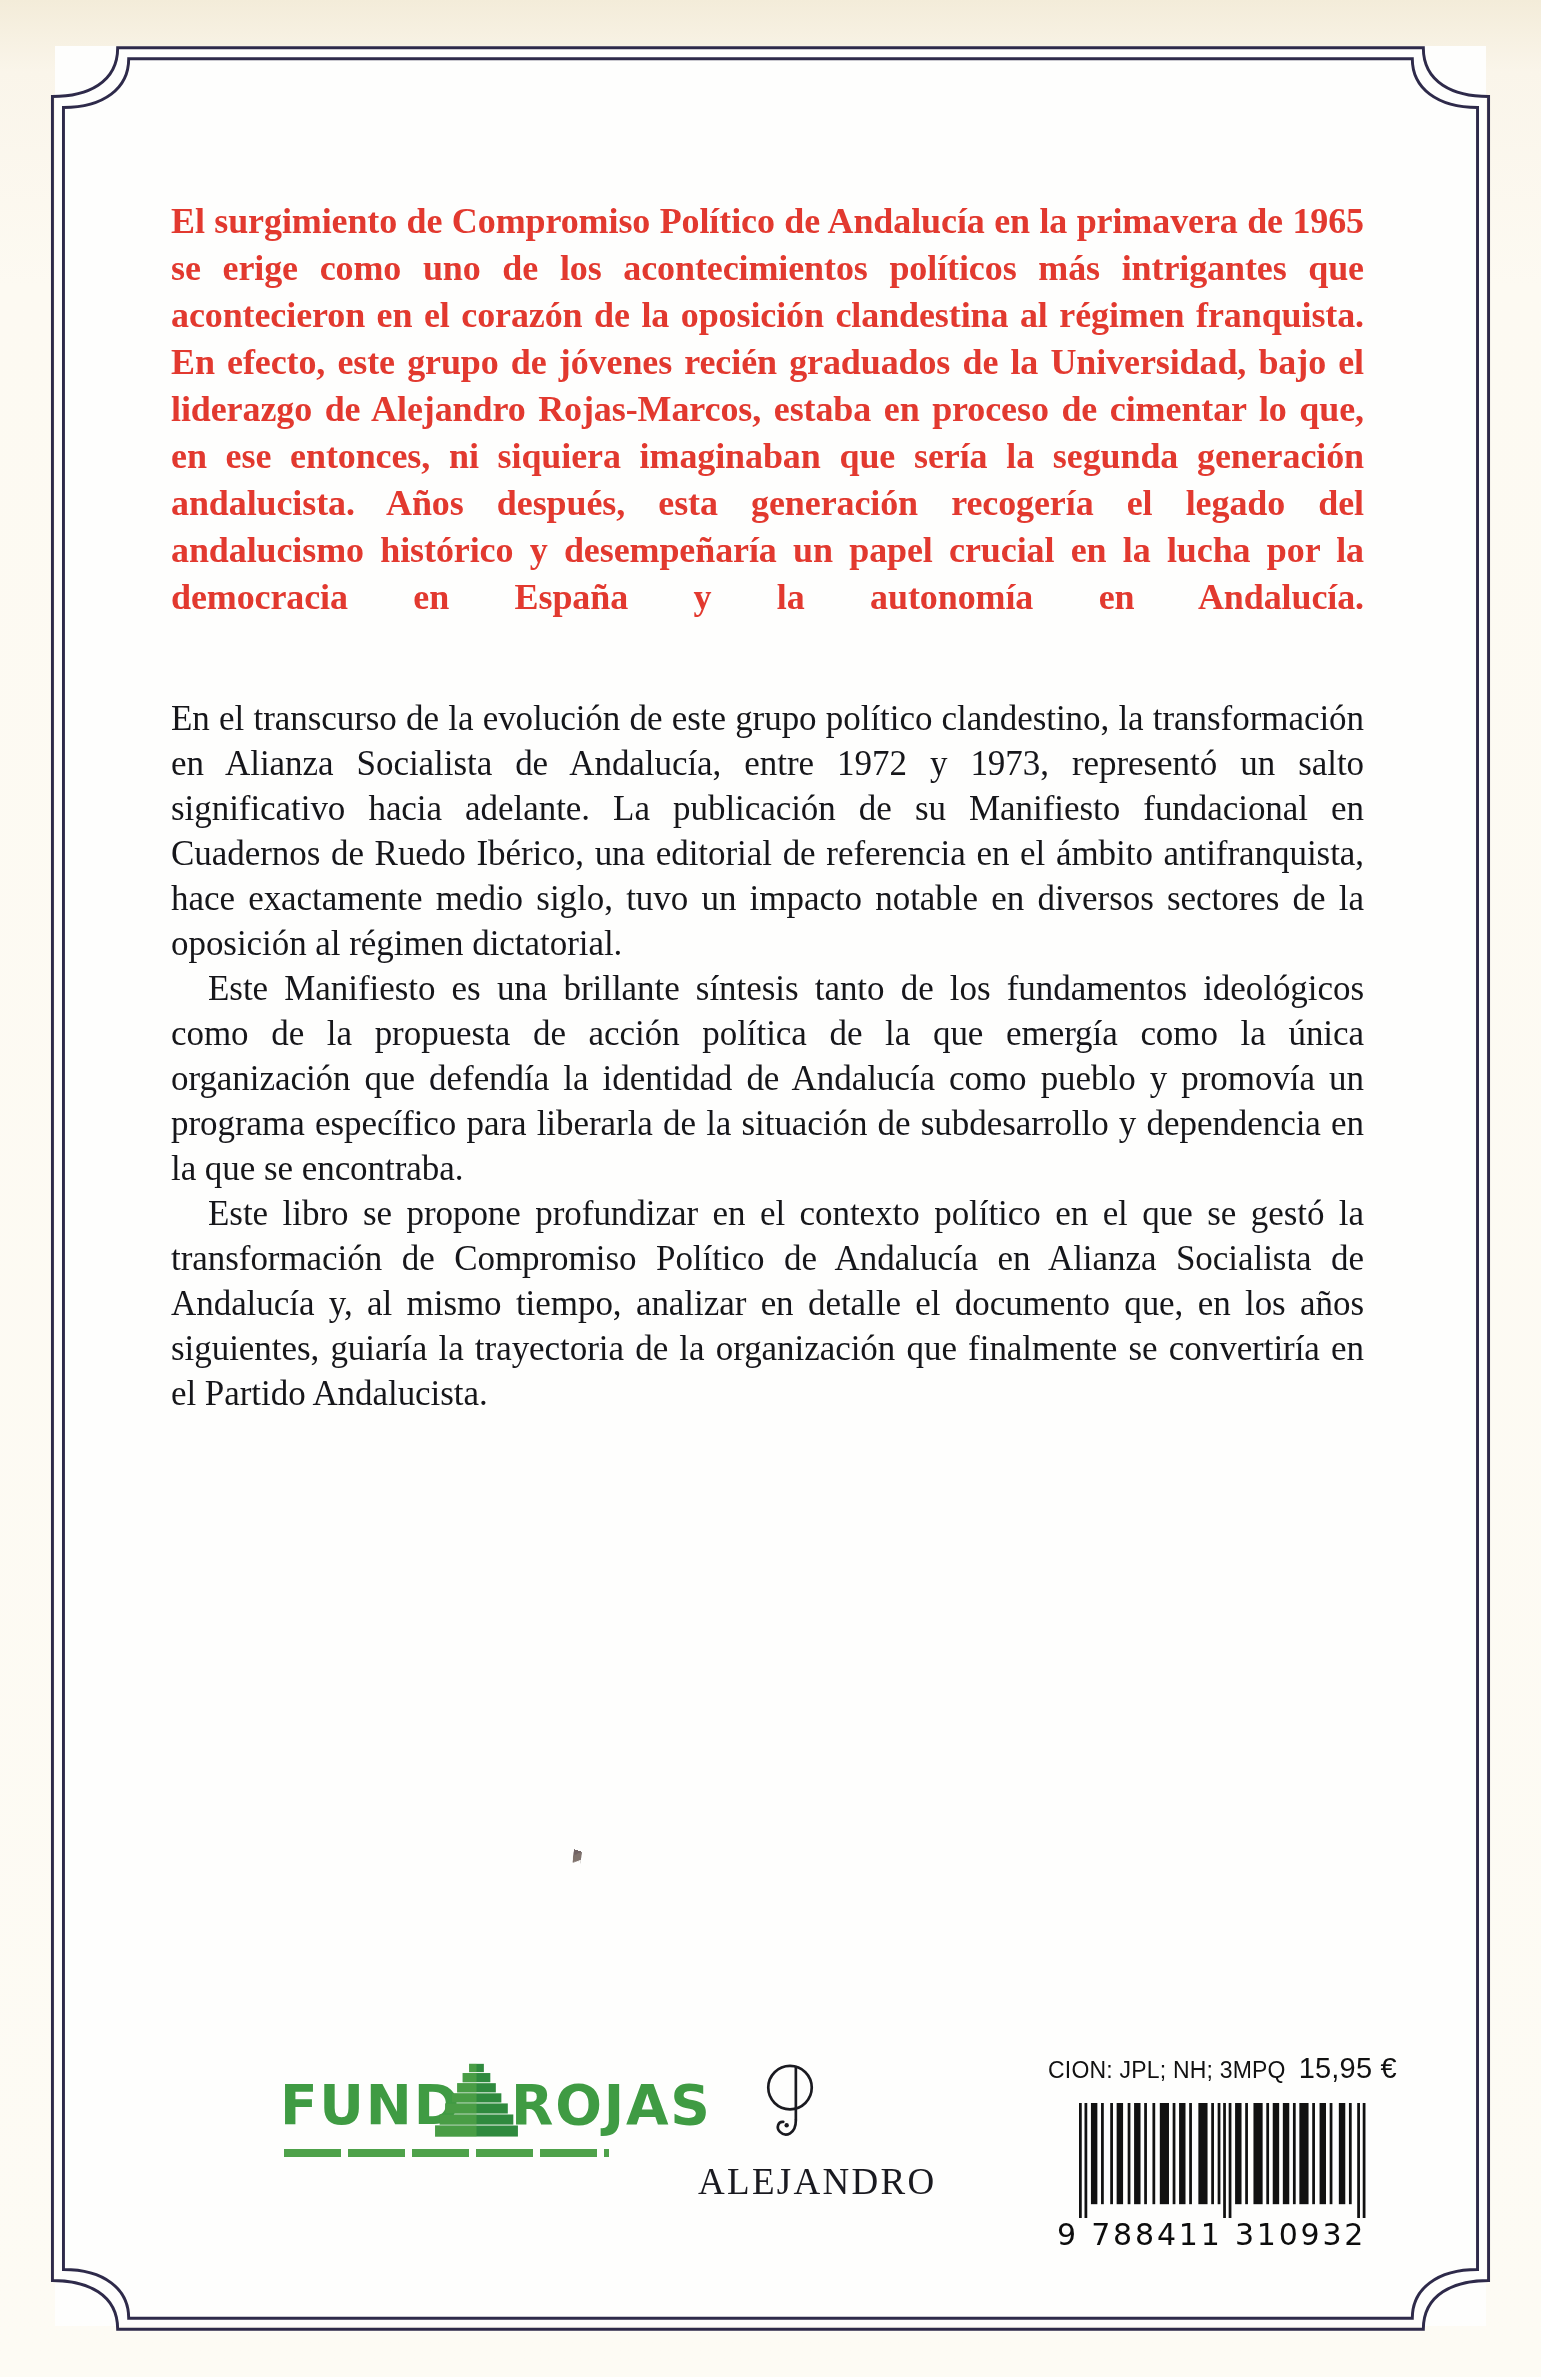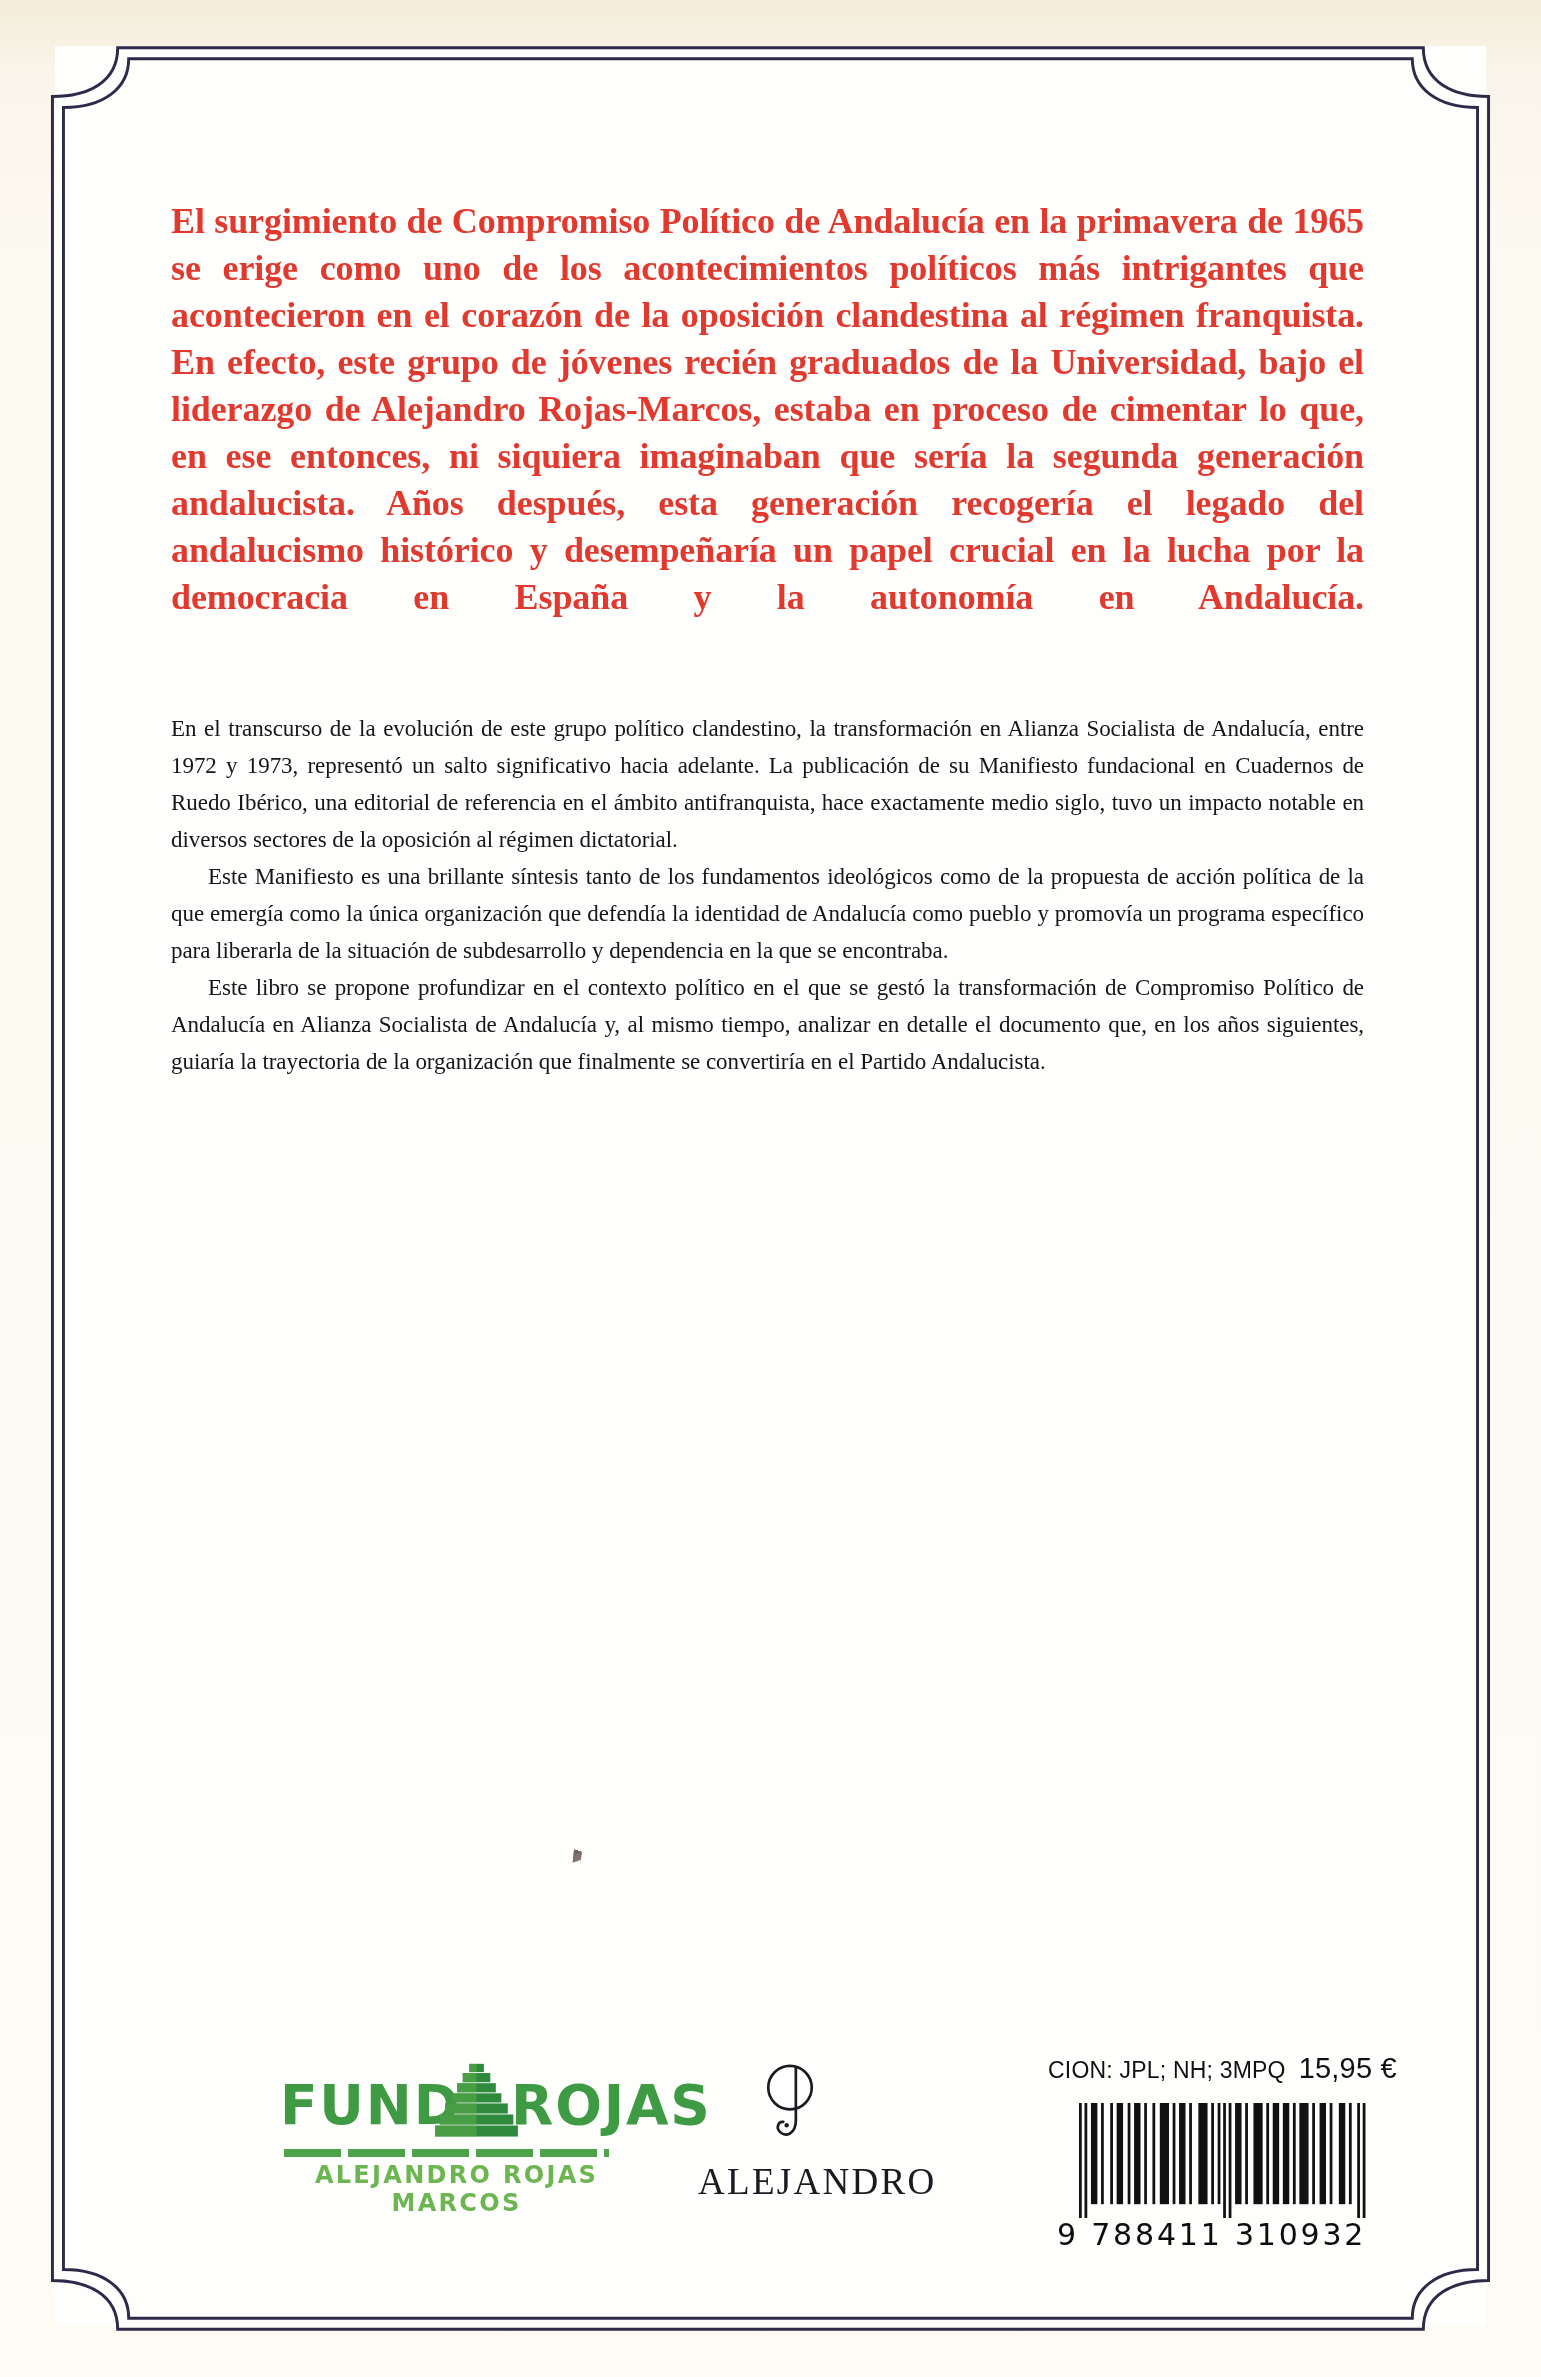--- a/index.html
+++ b/index.html
@@ -44,24 +44,24 @@
     font-weight:bold;
     font-size:36px;
     line-height:47px;
     text-align:justify;
     letter-spacing:-0.1px;
     word-spacing:0.5px;
   }
   .lead:after{content:"";display:inline-block;width:100%;}
 
   .body-block{
-    margin-top:42px;
+    margin-top:28px;
     color:#16161a;
-    font-size:23px;
-    line-height:37px;
+    font-size:35px;
+    line-height:45px;
     text-align:justify;
     letter-spacing:-0.05px;
   }
   .body-block p{ text-align:justify; }
   .body-block p.indent{ text-indent:37px; }
 
   
   .smudge{
     position:absolute;
     left:573px; top:1846px;
@@ -227,21 +227,20 @@
             <rect x="31" y="12" width="15" height="10"></rect>
             <rect x="25" y="23" width="21" height="10"></rect>
             <rect x="19" y="34" width="27" height="10"></rect>
             <rect x="12" y="45" width="34" height="11"></rect>
             <rect x="6" y="57" width="40" height="11"></rect>
             <rect x="1" y="69" width="45" height="12"></rect>
           </g>
         </svg>
       </div>
       <div class="fund-rule"></div>
-      <div class="fund-sub">ALEJANDRO ROJAS MARCOS</div>
     </div>
 
     <div class="almuzara">
       <svg class="almuzara-mark" viewBox="0 0 110 110">
         <circle cx="55" cy="33" r="26" fill="none" stroke="#1a1a20" stroke-width="3.2"></circle>
         <line x1="62" y1="7" x2="62" y2="72" stroke="#1a1a20" stroke-width="3.2"></line>
         <path d="M62 72 C62 88 50 93 43 86 C38 81 41 73 47 74" fill="none" stroke="#1a1a20" stroke-width="3.2" stroke-linecap="round"></path>
         <circle cx="51" cy="78" r="2.6" fill="#1a1a20"></circle>
       </svg>
       <div class="almuzara-name">ALEJANDRO</div>

